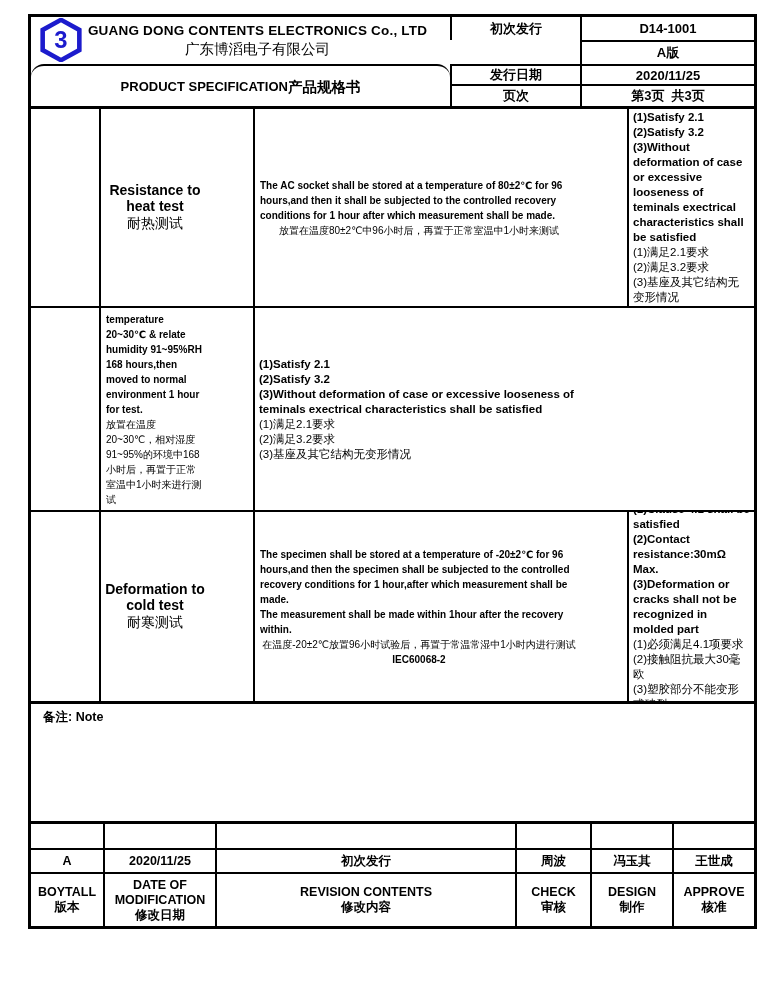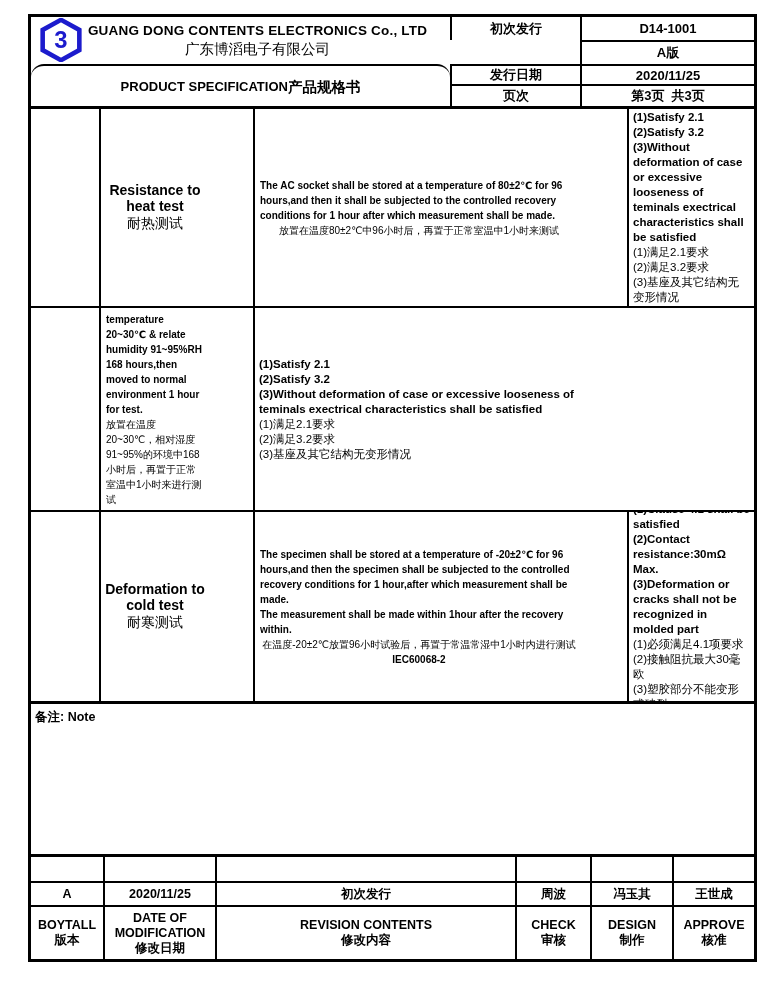--- a/index.html
+++ b/index.html
@@ -37,21 +37,21 @@
   .c-no { display:flex; align-items:center; justify-content:center; font-weight:bold; font-size:12px; }
   .c-name { display:flex; flex-direction:column; align-items:center; justify-content:center; text-align:center; font-size:14px; }
   .c-name .en { font-weight:bold; }
   .c-name .cn { margin-top:1px; }
   .c-desc { display:flex; flex-direction:column; justify-content:center; padding:4px 5px; font-size:10px; line-height:15px;align-items:center; }
   .c-req  { display:flex; flex-direction:column; justify-content:center; padding:3px 4px; font-size:11.5px; line-height:15px; }
   .en { font-weight:bold; }
   .cn { font-weight:normal; }
 
   
-  .notebox { border-top:3px solid #000; height:153px; padding:3px 4px; }
+  .notebox { border-top:3px solid #000; height:120px; padding:3px 12px; }
   .note-label { font-weight:bold; font-size:12.5px; }
 
   
   .revtable { border-top:3px solid #000; height:105px; display:grid;
               grid-template-columns:72px 112px 300px 75px 82px 1fr;
               grid-template-rows:24px 24px 1fr; }
   .rcell { border-left:2px solid #000; display:flex; flex-direction:column; align-items:center; justify-content:center;
            text-align:center; font-weight:bold; font-size:12.5px; line-height:15px; overflow:hidden; }
   .rcell.first { border-left:none; }
   .rcell.rbt { border-top:2px solid #000; }

